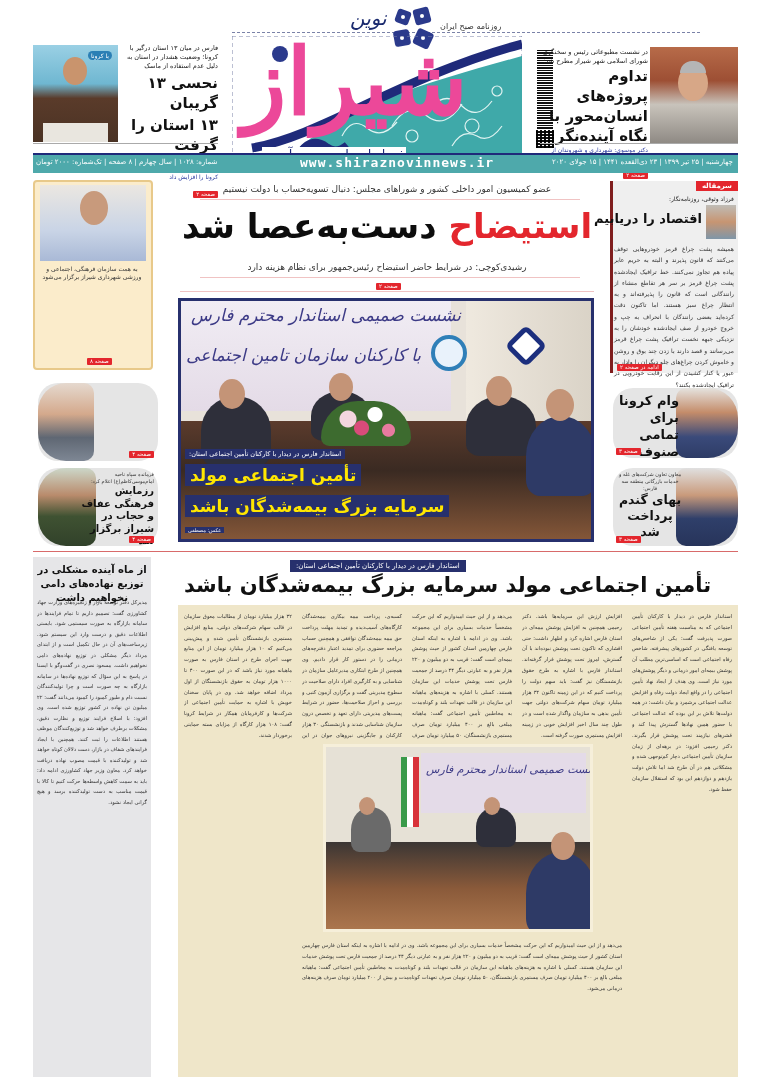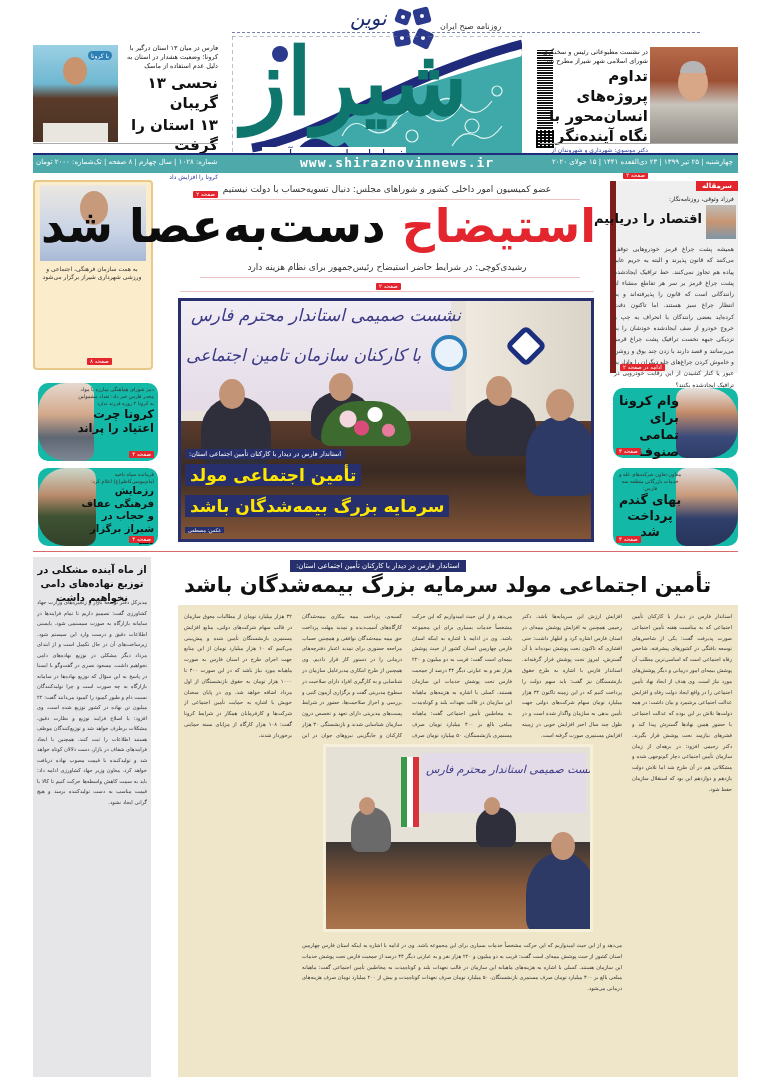--- a/index.html
+++ b/index.html
@@ -6,21 +6,21 @@
   html, body { width: 771px; height: 1080px; background: #ffffff; overflow: hidden; }
   body { font-family: "DejaVu Sans", sans-serif; position: relative; direction: rtl; color: #111; }
   .abs { position: absolute; }
 
   
   .dash-line { left: 232px; top: 32px; width: 468px; border-top: 1px dashed #7a82a8; }
   .tagline { left: 440px; top: 22px; font-size: 8px; color: #333; white-space: nowrap; }
   .flower { left: 390px; top: 6px; width: 48px; height: 48px; }
   .novin-script { left: 350px; top: 6px; font-size: 20px; font-style: italic; color: #1a2a6e; font-family: "DejaVu Serif", serif; text-align: center; }
   .logo-box { left: 232px; top: 36px; width: 290px; height: 118px; overflow: hidden; }
-  .logo-word { position:absolute; left: 10px; top: 0px; font-family: "DejaVu Serif", serif; font-size: 92px; font-weight: bold; color: #0f766e; line-height: 1; letter-spacing: -4px; }
+  .logo-word { position:absolute; left: 10px; top: 0px; font-family: "DejaVu Serif", serif; font-size: 92px; font-weight: bold; color: #ec4899; line-height: 1; letter-spacing: -4px; }
   .slogan { left: 262px; top: 147px; font-size: 13px; color: #1f2a7a; background:#fff; padding:0 2px; white-space: nowrap; }
 
   
   .tl-photo { left: 33px; top: 45px; width: 85px; height: 97px; background: linear-gradient(180deg,#9ad0e4 0%,#6fb7d1 40%,#5a3b2a 55%,#4a3224 100%); border-radius: 0 0 0 0; }
   .tl-photo .head { position:absolute; left: 30px; top: 12px; width: 24px; height: 28px; border-radius: 50%; background: #c9946d; }
   .tl-photo .podium { position:absolute; left: 10px; top: 78px; width: 65px; height: 19px; background: #e9e6df; }
   .tl-photo .badge { position:absolute; left: 55px; top: 6px; font-size: 6px; color:#fff; background:#2b7fb5; padding: 1px 3px; border-radius: 6px; }
   .tl-text { left: 120px; top: 44px; width: 98px; text-align: right; }
   .tl-kicker { font-size: 6.5px; line-height: 9px; color: #222; }
   .tl-title { font-size: 15px; font-weight: bold; line-height: 20px; color: #111; margin-top: 2px; }
@@ -51,37 +51,37 @@
 
   
   .lc1 { left: 33px; top: 180px; width: 120px; height: 190px; background: #fbeccb; border: 2px solid #e8c98a; border-radius: 4px; }
   .lc1-photo { position:absolute; left: 5px; top: 3px; width: 106px; height: 76px; background: linear-gradient(180deg,#ebe7e1 0%,#c9d4e6 60%,#a9b9d6 100%); }
   .lc1-photo .head { position:absolute; left: 40px; top: 6px; width: 28px; height: 34px; border-radius: 50%; background: #c89a7c; }
   .lc1-cap { position:absolute; right: 4px; top: 83px; width: 110px; font-size: 6px; line-height: 8px; text-align: center; color: #333; }
   .lc1-title { position:absolute; right: 4px; top: 105px; width: 110px; font-size: 14px; line-height: 18px; font-weight: bold; text-align: center; color: #8a1c3e; }
   .pg-tag { display:inline-block; background: #e3262d; color: #fff; font-size: 5.5px; line-height: 7px; padding: 0 3px; border-radius: 1px; }
   .lc1 .pg-tag { position:absolute; left: 52px; top: 176px; }
 
-  .card { background: #14b8a6; border-radius: 10px; }
+  .card { background: #e5e5e5; border-radius: 20px; }
   .lc2 { left: 38px; top: 383px; width: 120px; height: 78px; }
   .lc2-photo { position:absolute; left: 0; top: 0; width: 56px; height: 78px; border-radius: 28px 10px 10px 28px; background: linear-gradient(180deg,#e5d9cf 0%,#d4a98c 40%,#5f6773 70%,#7e8794 100%); overflow:hidden; }
   .lc2-text { position:absolute; right: 4px; top: 3px; width: 80px; text-align: right; }
   .small-kicker { font-size: 5px; line-height: 7px; color: #333; }
   .card-title { font-size: 11.5px; line-height: 14px; font-weight: bold; color: #111; }
   .lc2 .pg-tag { position:absolute; right: 4px; bottom: 3px; }
 
   .lc3 { left: 38px; top: 468px; width: 120px; height: 78px; }
   .lc3-photo { position:absolute; left: 0; top: 0; width: 58px; height: 78px; border-radius: 28px 10px 10px 28px; background: linear-gradient(180deg,#ccd7c9 0%,#b98b6c 35%,#3f5232 62%,#31412a 100%); }
   .lc3-text { position:absolute; right: 4px; top: 3px; width: 75px; text-align: right; }
   .lc3 .pg-tag { position:absolute; right: 4px; bottom: 3px; }
 
   
   .lead-kicker { left: 178px; top: 184px; width: 418px; text-align: center; font-size: 9px; color: #333; white-space: nowrap; }
   .lead-kicker-rule { left: 200px; top: 199px; width: 380px; border-top: 1px solid #f0c3c3; }
-  .lead-title { left: 178px; top: 202px; width: 418px; text-align: center; font-size: 46px; font-weight: 900; line-height: 48px; white-space: nowrap; font-family: "DejaVu Sans", sans-serif; }
+  .lead-title { left: 178px; top: 202px; width: 418px; text-align: center; font-size: 34px; font-weight: 900; line-height: 48px; white-space: nowrap; font-family: "DejaVu Sans", sans-serif; }
   .lead-title .red { color: #e3262d; }
   .lead-title .blk { color: #0d0d0d; }
   .lead-sub { left: 178px; top: 262px; width: 418px; text-align: center; font-size: 9px; color: #333; white-space: nowrap; }
   .lead-sub-rule { left: 200px; top: 277px; width: 380px; border-top: 1px solid #f0c3c3; }
   .lead-pg { left: 376px; top: 283px; }
   .lead-rule2 { left: 180px; top: 291px; width: 414px; border-top: 1px solid #f0c3c3; }
 
   .lead-photo { left: 178px; top: 298px; width: 416px; height: 244px; border: 3px solid #27306d; background: #e8e2da; overflow: hidden; }
   .lp-banner { position:absolute; left: 0; top: 0; width: 270px; height: 110px; background: linear-gradient(180deg,#f1edf4 0%,#e4dbe7 100%); }
   .lp-banner-txt1 { position:absolute; left: 10px; top: 4px; font-family: "DejaVu Serif", serif; font-style: italic; font-size: 17px; color: #3c3a86; white-space: nowrap; }
@@ -92,21 +92,21 @@
   .lp-table { position:absolute; left: 0; top: 120px; width: 416px; height: 124px; background: linear-gradient(180deg,#5b3b2c 0%,#3a2a22 40%,#8a5a3a 100%); }
   .lp-person { position:absolute; border-radius: 50% 50% 20% 20%; background: #2e2f3a; }
   .lp-face { position:absolute; border-radius: 50%; background: #c49477; }
   .lp-flowers { position:absolute; left: 140px; top: 100px; width: 90px; height: 45px; border-radius: 45px 45px 10px 10px; background: radial-gradient(circle at 30% 40%,#f3d6de 0 8px,transparent 9px),radial-gradient(circle at 60% 30%,#ffffff 0 7px,transparent 8px),radial-gradient(circle at 45% 60%,#d94b7a 0 7px,transparent 8px),radial-gradient(circle at 75% 65%,#e87aa0 0 6px,transparent 7px),#3d6b2f; }
   .lp-overlay-kicker { position:absolute; left: 4px; top: 148px; background: #27306d; color: #fff; font-size: 6.5px; padding: 1px 4px; white-space: nowrap; }
   .lp-overlay-t1 { position:absolute; left: 4px; top: 163px; background: #27306d; color: #ffe600; font-size: 17px; font-weight: bold; padding: 1px 5px; white-space: nowrap; }
   .lp-overlay-t2 { position:absolute; left: 4px; top: 194px; background: #27306d; color: #ffe600; font-size: 17px; font-weight: bold; padding: 1px 5px; white-space: nowrap; }
   .lp-credit { position:absolute; left: 4px; top: 226px; background: #27306d; color:#fff; font-size: 5px; padding: 0 3px; }
 
   
-  .editorial { left: 610px; top: 181px; width: 128px; height: 192px; background: #efefef; border-left: 6px solid #7f1d1d; }
+  .editorial { left: 610px; top: 181px; width: 128px; height: 192px; background: #efefef; border-left: 3px solid #7f1d1d; }
   .ed-tag { position:absolute; right: 0; top: 0; background: #e3262d; color:#fff; font-size: 7px; font-weight: bold; padding: 1px 6px; }
   .ed-author { position:absolute; right: 4px; top: 14px; font-size: 6px; color: #222; white-space: nowrap; }
   .ed-photo { position:absolute; right: 2px; top: 24px; width: 30px; height: 34px; background: linear-gradient(180deg,#bfbcb6 0%,#c79572 50%,#7f96a8 100%); }
   .ed-title { position:absolute; right: 36px; top: 30px; font-size: 13px; font-weight: bold; color:#111; white-space: nowrap; }
   .ed-body { position:absolute; right: 4px; top: 62px; width: 120px; font-size: 6px; line-height: 11.3px; text-align: justify; color: #333; }
   .ed-pg { position:absolute; left: 4px; bottom: 2px; }
 
   .rc2 { left: 613px; top: 388px; width: 125px; height: 70px; }
   .rc2-photo { position:absolute; right: 0; top: 0; width: 62px; height: 70px; border-radius: 10px 30px 30px 10px; background: linear-gradient(180deg,#e5e3df 0%,#c48c6a 35%,#3a4a7a 70%,#2e3c66 100%); }
   .rc2-text { position:absolute; left: 4px; top: 4px; width: 62px; text-align: right; }
@@ -216,24 +216,20 @@
 <div class="abs lc1">
   <div class="lc1-photo">
       <div class="head"></div>
     </div>
   <div class="lc1-cap">به همت سازمان فرهنگی، اجتماعی و ورزشی شهرداری شیراز برگزار می‌شود</div>
   <span class="pg-tag">صفحه ۸</span>
 </div>
 
 <div class="abs card lc2">
   <div class="lc2-photo"></div>
-  <div class="lc2-text">
-    <div class="small-kicker">دبیر شورای هماهنگی مبارزه با مواد مخدر فارس خبر داد: تعداد مشمولین به کرونا ۲ روزه فرزند ندارد</div>
-    <div class="card-title">کرونا چرت اعتیاد را پراند</div>
-  </div>
   <span class="pg-tag">صفحه ۴</span>
 </div>
 
 <div class="abs card lc3">
   <div class="lc3-photo"></div>
   <div class="lc3-text">
     <div class="small-kicker">فرمانده سپاه ناحیه امام‌موسی‌کاظم(ع) اعلام کرد:</div>
     <div class="card-title" style="font-size:10px;line-height:12.5px">رزمایش فرهنگی عفاف و حجاب در شیراز برگزار شد</div>
   </div>
   <span class="pg-tag">صفحه ۴</span>

